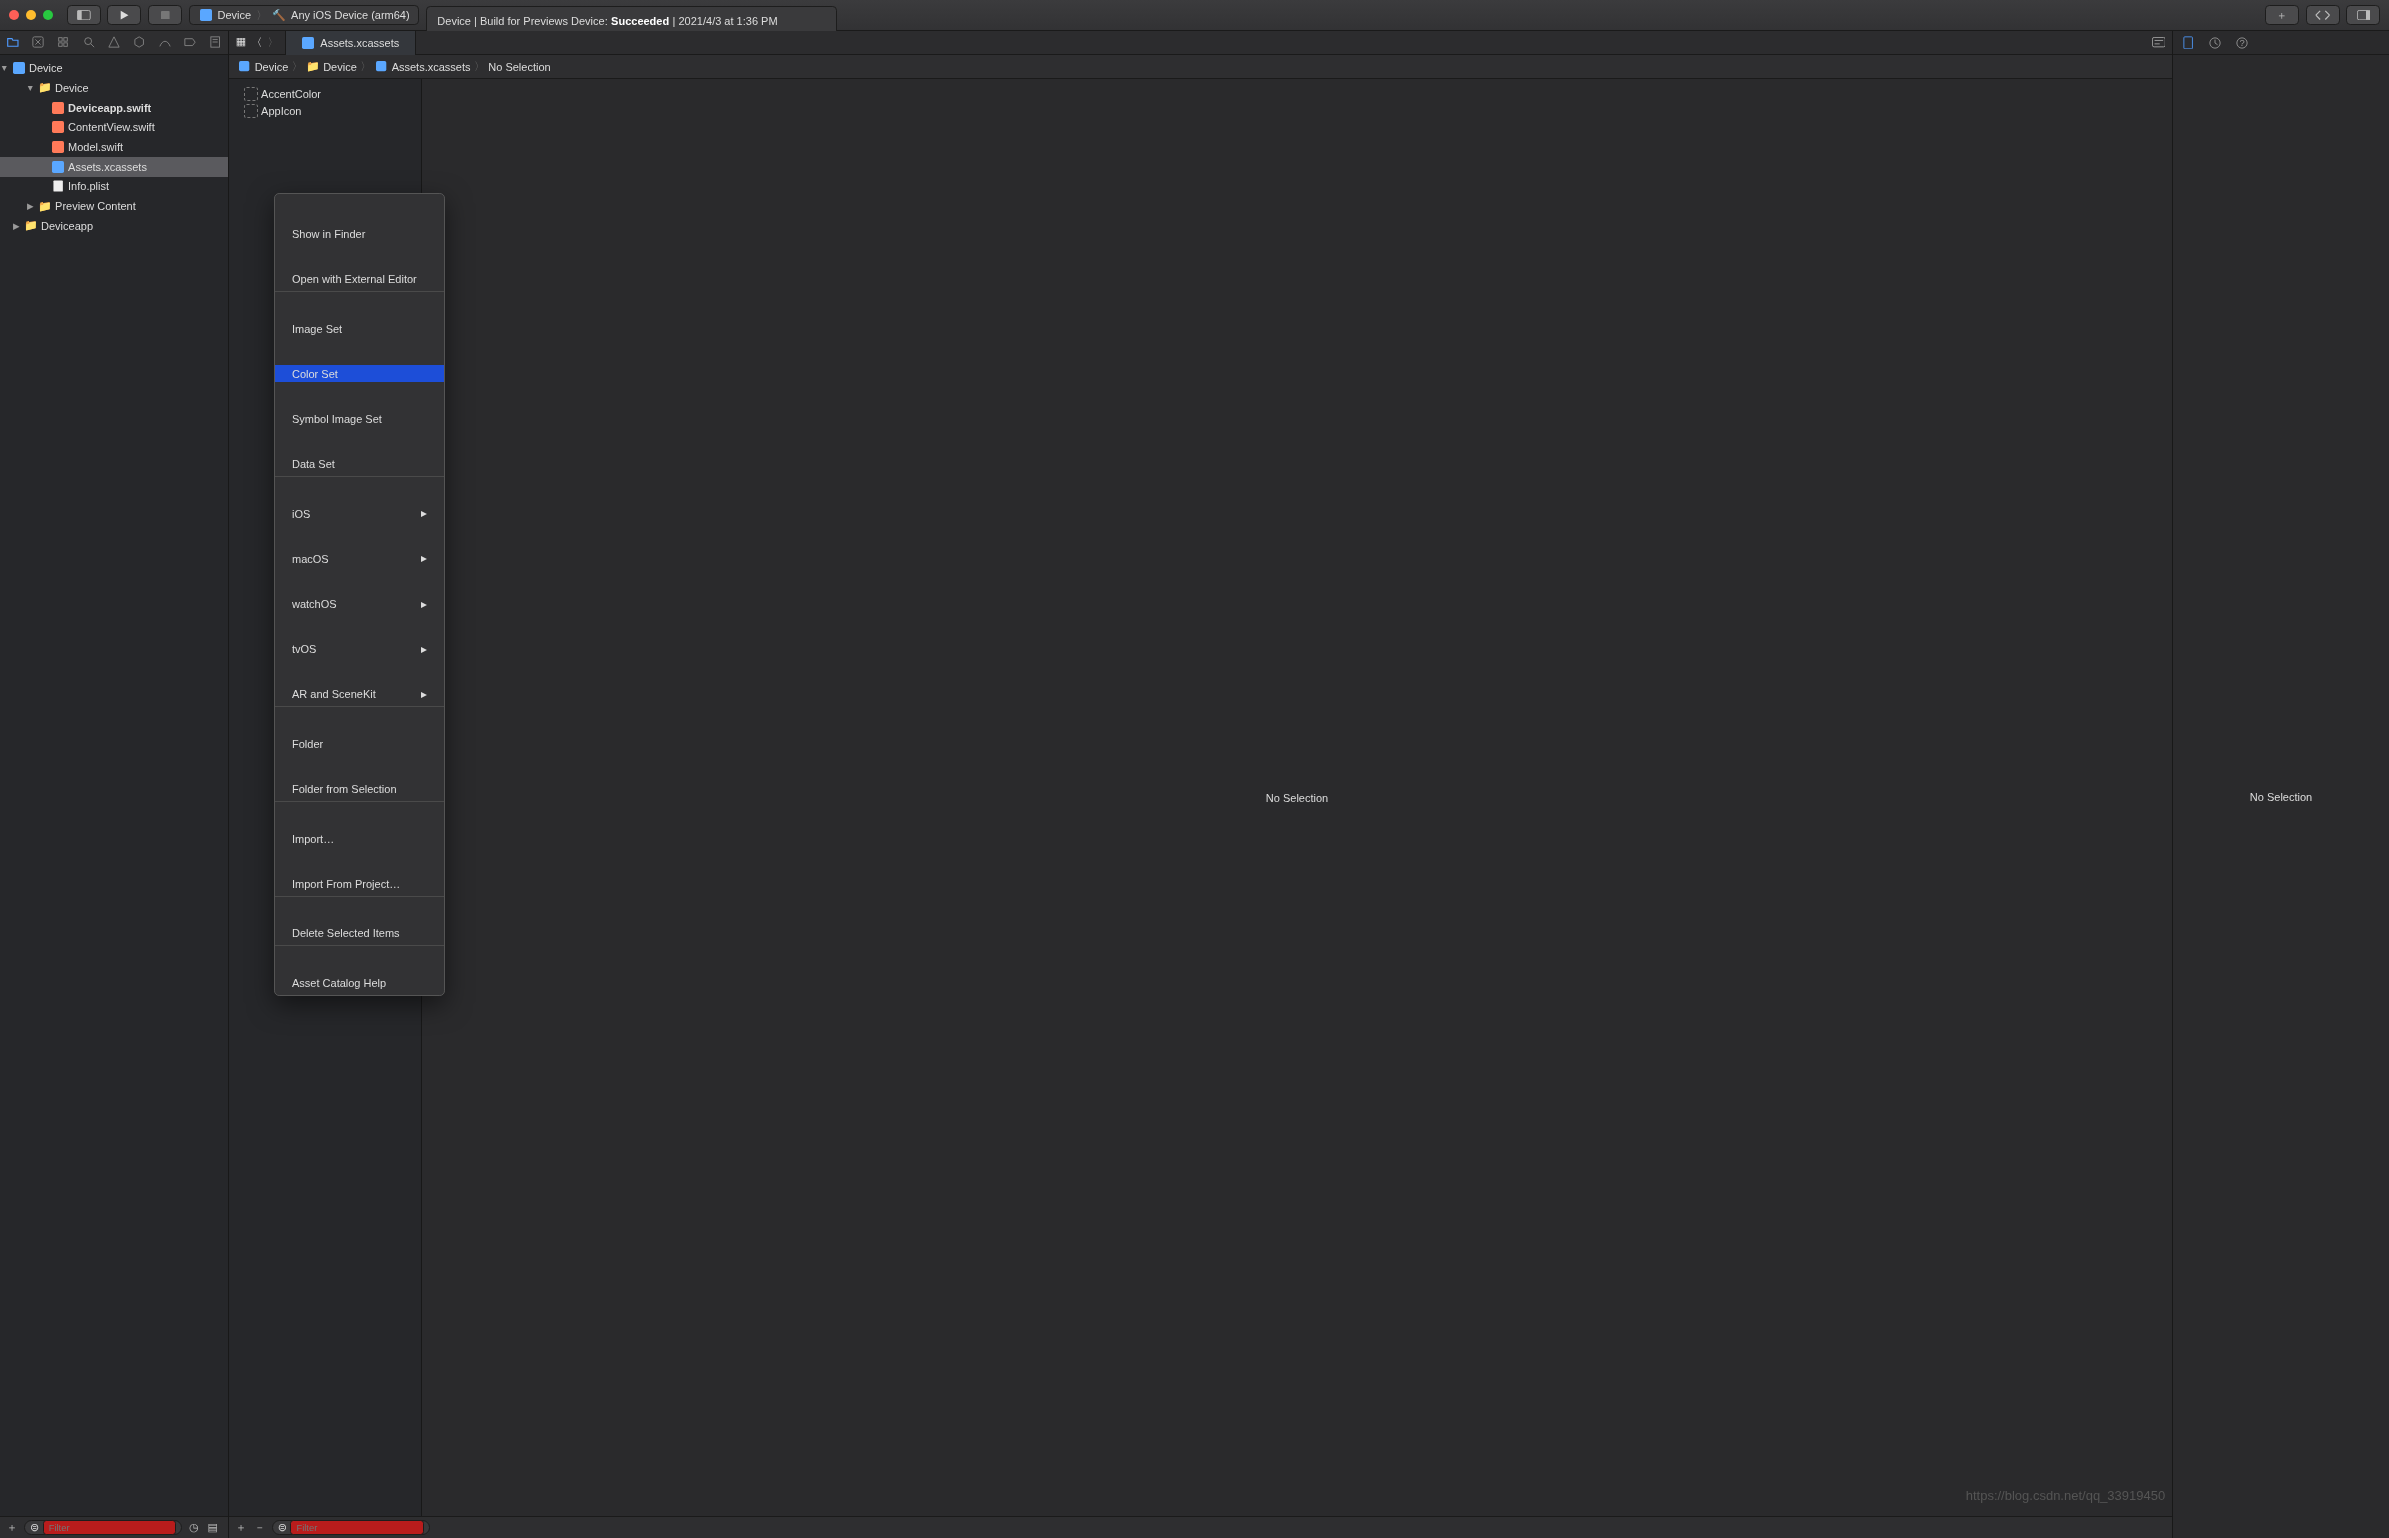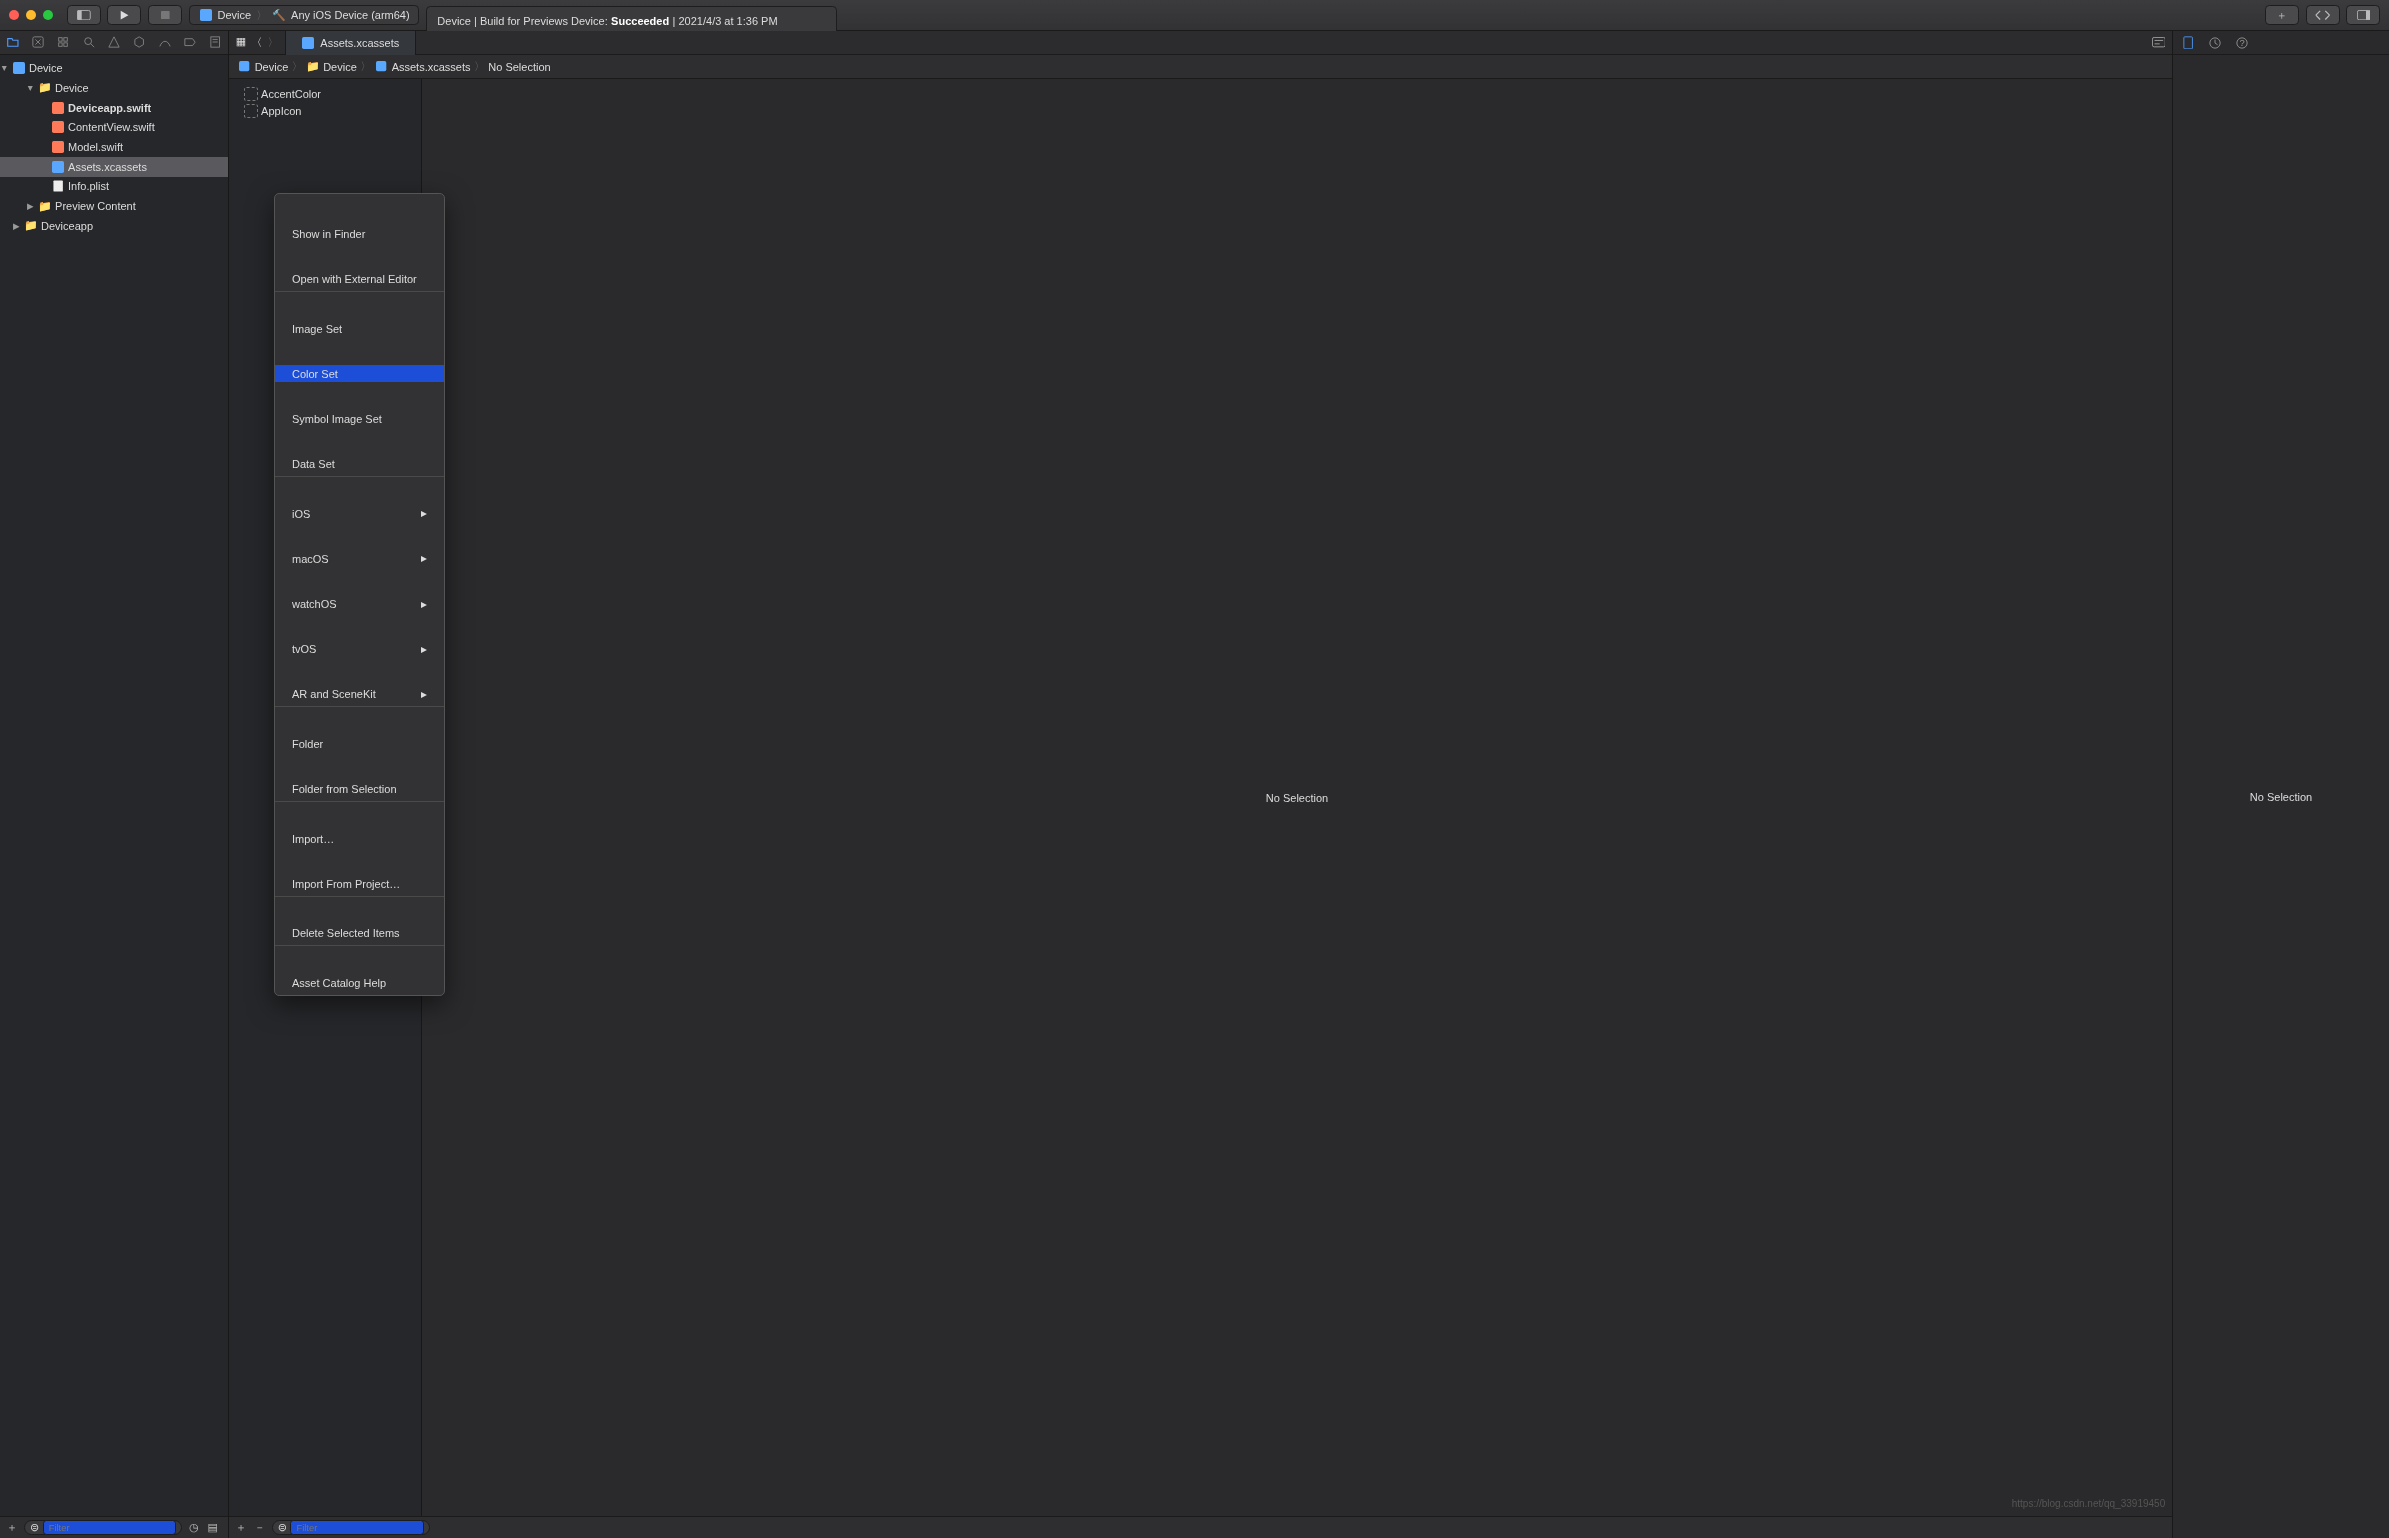--- a/index.html
+++ b/index.html
@@ -47,30 +47,30 @@
 .tabbar .right{padding:0 6.8px;color:#aaa;}
 
 .jumpbar { height:24px; background:#2e2e30; border-bottom:0.9px solid #1a1a1a; display:flex; align-items:center; padding:0 8.6px; gap:3.4px; font-size:10.3px; color:#ccc;}
 .jumpbar .sep{color:#666;}
 
 .editor-split { flex:1; display:flex; min-height:0; }
 .asset-list { width:193px; background:#26272a; border-right:0.9px solid #181818; padding:6.8px 0; }
 .asset-row { display:flex; align-items:center; gap:3px; padding:2.6px 15.4px; height:17px;}
 .asset-thumb{width:13.7px;height:13.7px;border:0.9px dashed #777;border-radius:2.6px;}
 .asset-canvas { flex:1; background:#2a2a2c; display:flex; align-items:center; justify-content:center; color:#8a8a8a; font-size:12px; position:relative;}
-.watermark{position:absolute;bottom:7px;right:6.8px;font-size:10px;color:#555;}
+.watermark{position:absolute;bottom:13px;right:6.8px;font-size:13px;color:#555;}
 
 .inspector { width:217px; background:#2a2a2c; border-left:0.9px solid #181818; display:flex; flex-direction:column; }
 .insp-tabs{height:24px;border-bottom:0.9px solid #1a1a1a;display:flex;align-items:center;justify-content:flex-start;gap:15.4px;padding:0 10.3px;color:#9a9a9a;}
 .insp-tabs .active{color:#4f9bff;}
 .insp-body{flex:1;display:flex;align-items:center;justify-content:center;color:#8a8a8a;}
 
 
 .filterbar { height:22px; background:#2e2e30; border-top:0.9px solid #1a1a1a; display:flex; align-items:center; padding:0 5.1px; gap:5.1px; }
-.filterbar input { flex:1; background:#1d4ed8; border:0.9px solid #1d1d1d; border-radius:3.4px; height:15.4px; padding:0 5.1px; color:#ccc; font-size:9.4px;}
+.filterbar input { flex:1; background:#b91c1c; border:0.9px solid #1d1d1d; border-radius:3.4px; height:15.4px; padding:0 5.1px; color:#ccc; font-size:9.4px;}
 .pm{color:#bbb;width:13.7px;text-align:center;}
 .pill{ background:#3a3a3c;border:0.9px solid #1d1d1d;border-radius:8.6px;height:15.4px;display:flex;align-items:center;padding:0 5.1px;gap:3.4px;color:#888;font-size:9.4px;}
 
 
 .ctxmenu { position:absolute; left:274px; top:193px; width:171px; background:#323234; border:0.9px solid #555; border-radius:5.1px; box-shadow:0 8.6px 26px rgba(0,0,0,0.5); padding:3.4px 0; z-index:100;}
 .ctxitem{ padding:2.6px 17px; display:flex; align-items:center; justify-content:space-between; font-size:11px;margin-top:28px;}
 .ctxitem.disabled{color:#7a7a7a;}
 .ctxitem.sel{background:#1d4ed8;color:#fff;}
 .ctxsep{height:0.9px;background:#4a4a4a;margin:3.4px 0;}
 .sub::after{content:"▶";font-size:7.7px;color:inherit;}

